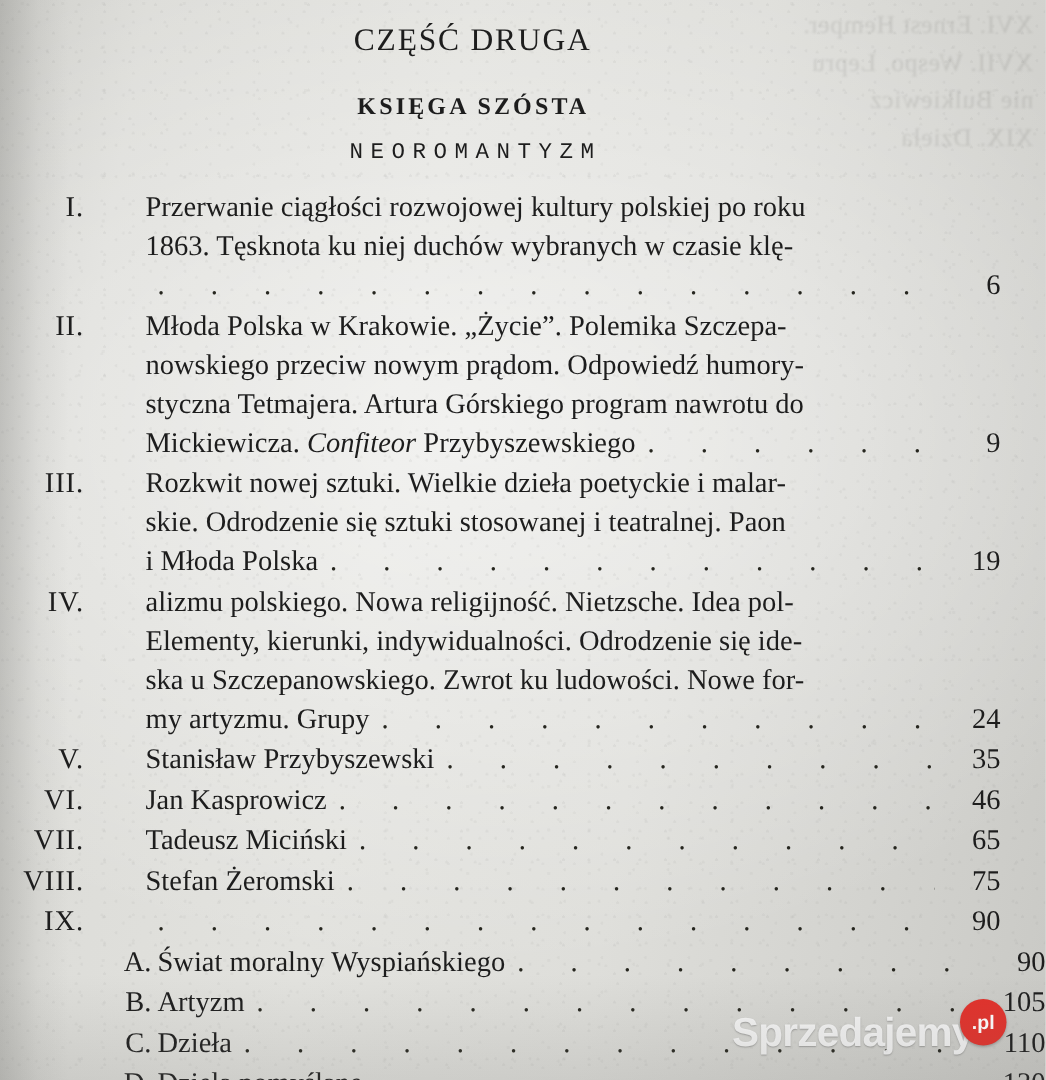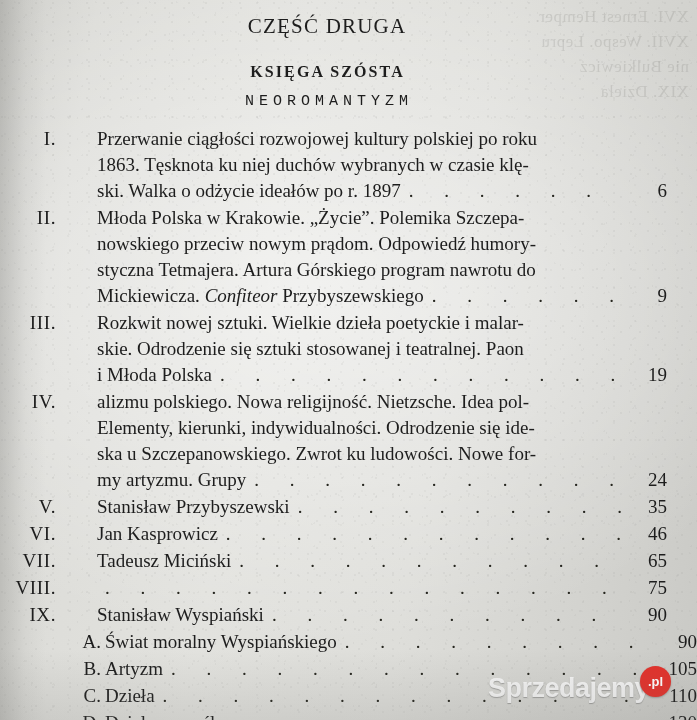--- a/index.html
+++ b/index.html
@@ -55,21 +55,21 @@
     text-align: left;
     padding: 4px 8px;
     box-sizing: border-box;
     filter: blur(.6px);
     white-space: pre-line;
   }
 
   
   .head-block {
     position: absolute;
-    left: 12px;
+    left: 0;
     width: 629px;
     text-align: center;
   }
   #h-part {
     top: 14px;
     font-size: 21px;
     letter-spacing: 1.2px;
     text-indent: 1.2px;
   }
   #h-book {
@@ -245,21 +245,20 @@
   <div class="head-block" id="h-move">NEOROMANTYZM</div>
 
   <div id="toc">
 
   <div class="entry">
         <div class="num">I.</div>
         <div class="body">
           <div class="txt">Przerwanie ciągłości rozwojowej kultury polskiej po roku</div>
           <div class="txt">1863. Tęsknota ku niej duchów wybranych w czasie klę-</div>
           <div class="lastline">
-            <span class="tail">ski. Walka o odżycie ideałów po r. 1897</span>
             <span class="leader">. . . . . . . . . . . . . . . . . . . . . . . . . . . . . . . . . . . .</span>
             <span class="pg">6</span>
           </div>
         </div>
       </div>
       <div class="entry">
         <div class="num">II.</div>
         <div class="body">
           <div class="txt">Młoda Polska w Krakowie. „Życie”. Polemika Szczepa-</div>
           <div class="txt">nowskiego przeciw nowym prądom. Odpowiedź humory-</div>
@@ -323,30 +322,30 @@
             <span class="tail">Tadeusz Miciński</span>
             <span class="leader">. . . . . . . . . . . . . . . . . . . . . . . . . . . . . . . . . . . .</span>
             <span class="pg">65</span>
           </div>
         </div>
       </div>
       <div class="entry">
         <div class="num">VIII.</div>
         <div class="body">
           <div class="lastline">
+            <span class="tail">Stefan  Żeromski</span>
             <span class="leader">. . . . . . . . . . . . . . . . . . . . . . . . . . . . . . . . . . . .</span>
             <span class="pg">75</span>
           </div>
         </div>
       </div>
       <div class="entry">
         <div class="num">IX.</div>
         <div class="body">
           <div class="lastline">
-            <span class="tail">Stanisław  Wyspiański</span>
             <span class="leader">. . . . . . . . . . . . . . . . . . . . . . . . . . . . . . . . . . . .</span>
             <span class="pg">90</span>
           </div>
         </div>
       </div>
       <div class="sub">
         <div class="slet">A.</div>
         <div class="sbody">
           <div class="lastline">
             <span class="tail sname">Świat   moralny   Wyspiańskiego</span>

